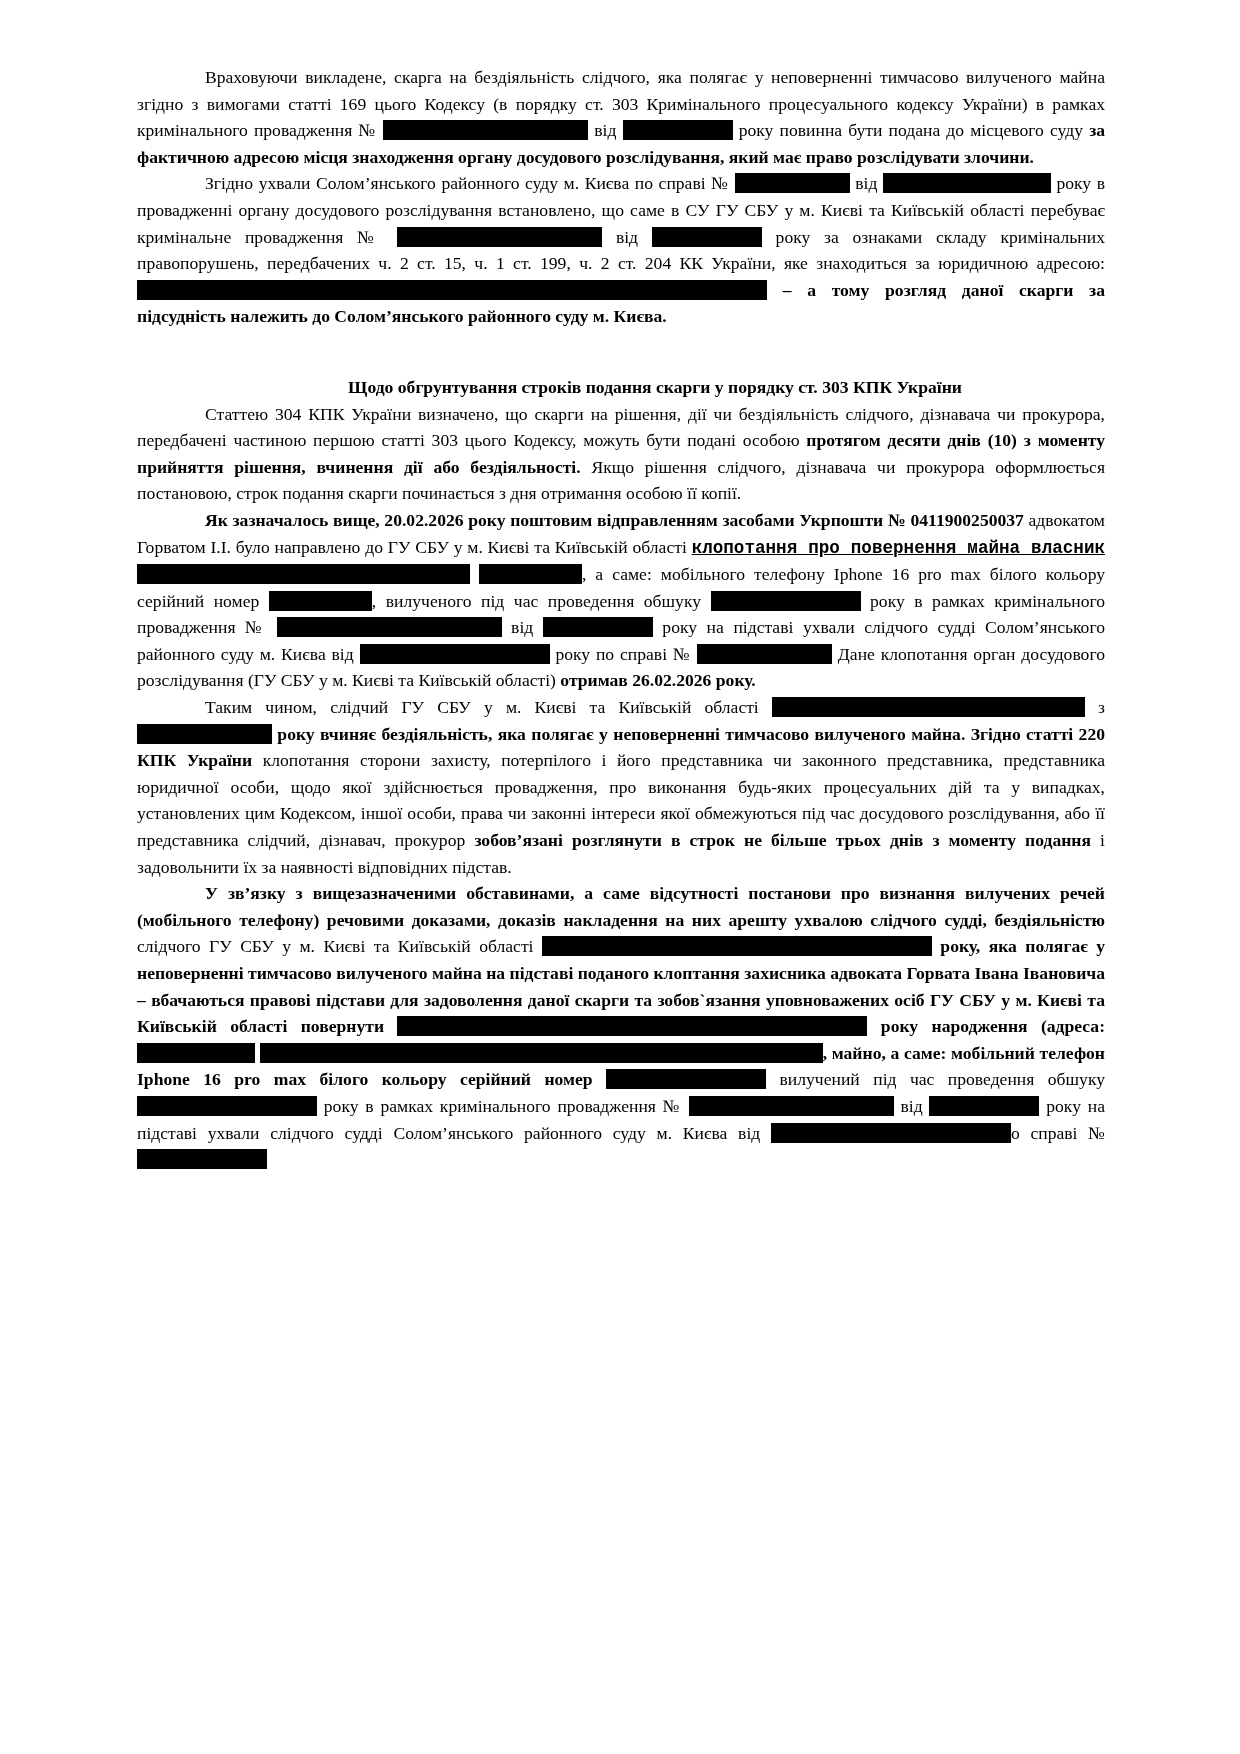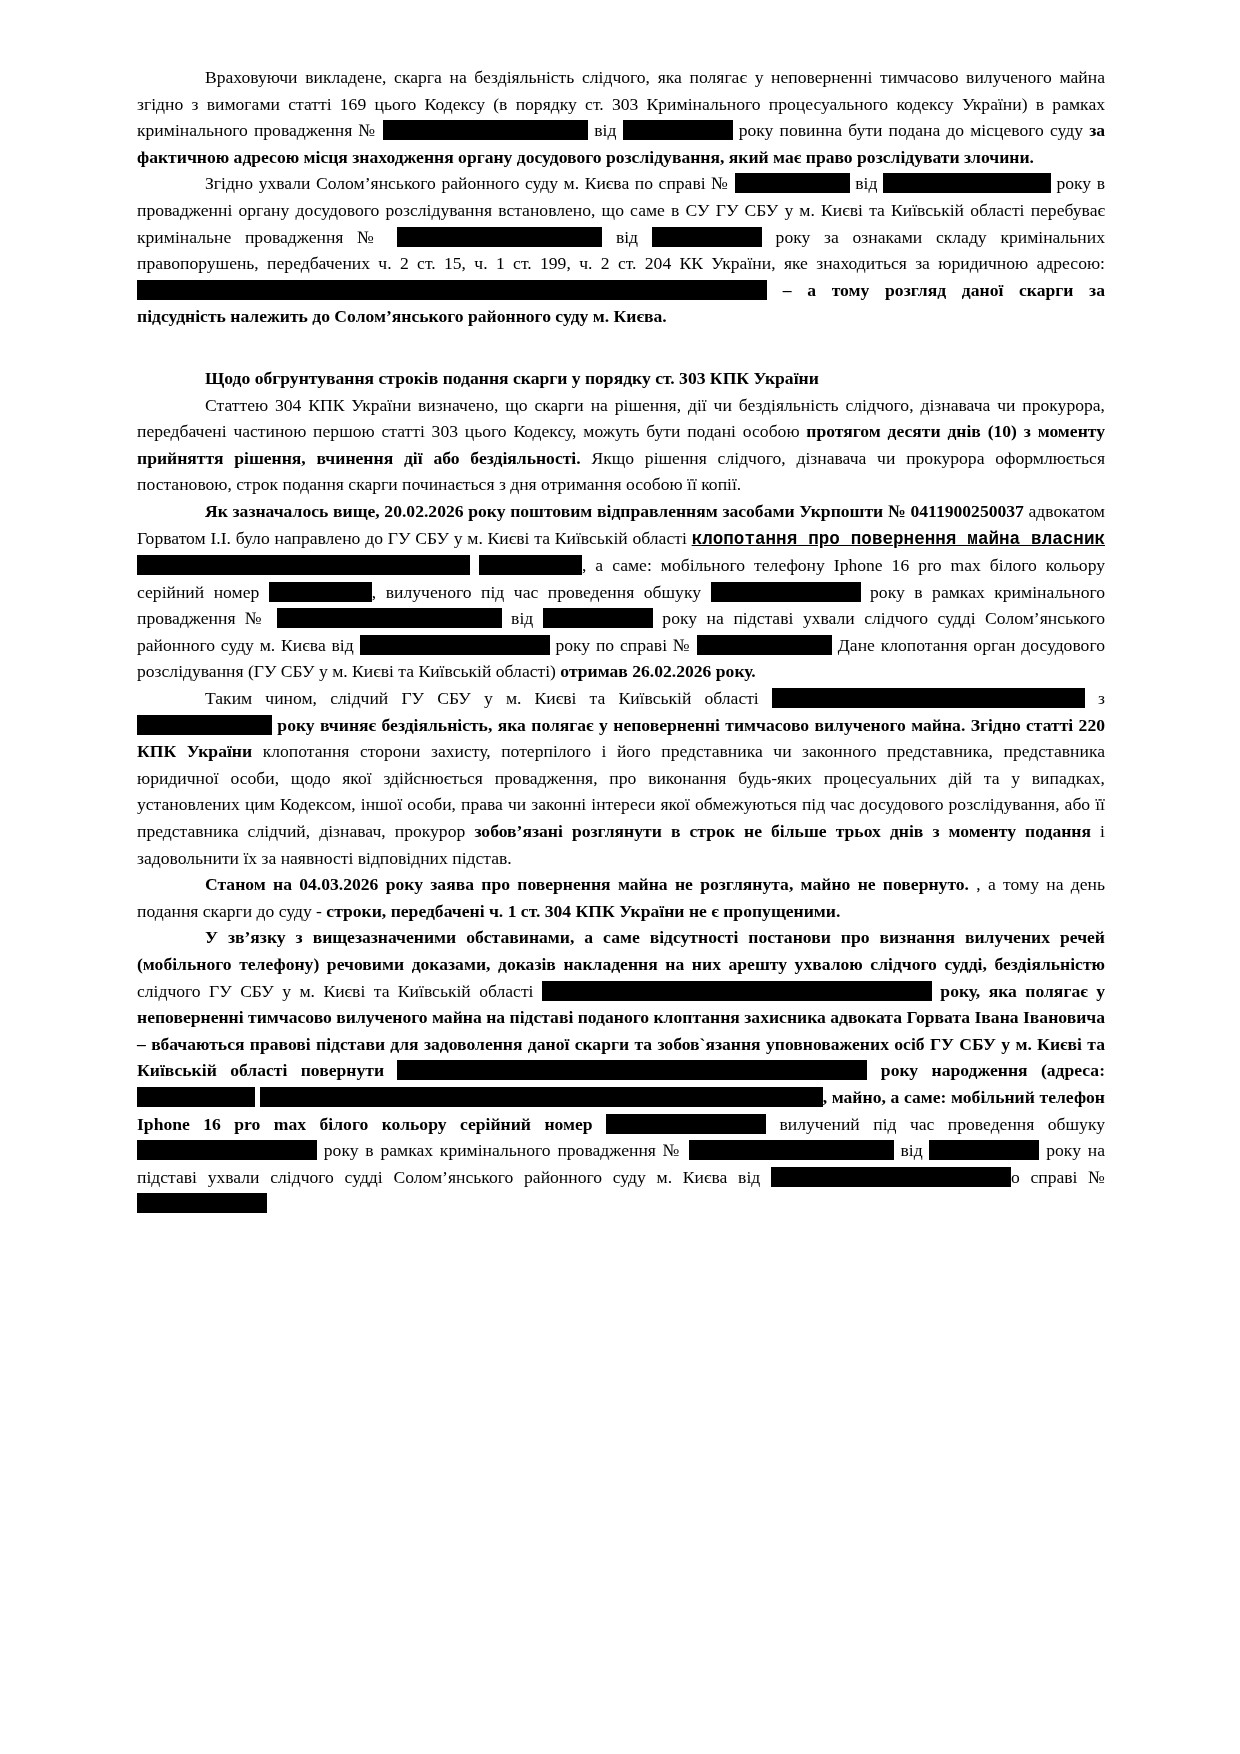--- a/index.html
+++ b/index.html
@@ -23,22 +23,22 @@
     font-size: 17.6px;
     line-height: 26.6px;
     color: #000000;
   }
   p.para {
     margin: 0;
     text-align: justify;
     text-indent: 68px;
   }
   p.para.heading {
-    margin-top: 35px;
-    text-align: left;
+    margin-top: 44px;
+    text-align: center;
     font-weight: 700;
   }
   span.b { font-weight: 700; }
   span.u { text-decoration: underline; font-family: Liberation Mono, monospace; }
   span.redact {
     display: inline-block;
     background: #000000;
     height: 20px;
     vertical-align: -4px;
   }
@@ -47,16 +47,15 @@
 <body>
 
 <div class="page">
   <div>
       <p class="para"><span class="">Враховуючи викладене, скарга на бездіяльність слідчого, яка полягає у неповерненні тимчасово вилученого майна згідно з вимогами статті 169 цього Кодексу (в порядку ст. 303 Кримінального процесуального кодексу України) в рамках кримінального провадження  № </span><span class="redact" style="width: 205px;"></span><span class=""> від </span><span class="redact" style="width: 110px;"></span><span class=""> року повинна бути подана до місцевого суду </span><span class="b">за фактичною адресою місця знаходження органу досудового розслідування, який має право розслідувати злочини.</span></p>
       <p class="para"><span class="">Згідно ухвали Солом’янського районного суду м. Києва по справі № </span><span class="redact" style="width: 115px;"></span><span class=""> від </span><span class="redact" style="width: 168px;"></span><span class=""> року в провадженні органу досудового розслідування встановлено, що саме в СУ ГУ СБУ у м. Києві та Київській області перебуває кримінальне провадження № </span><span class="redact" style="width: 205px;"></span><span class=""> від </span><span class="redact" style="width: 110px;"></span><span class=""> року за ознаками складу кримінальних правопорушень, передбачених ч. 2 ст. 15, ч. 1 ст. 199, ч. 2 ст. 204 КК України, яке знаходиться за юридичною адресою: </span><span class="redact" style="width: 630px;"></span><span class="b"> – а тому розгляд даної скарги за підсудність належить до Солом’янського районного суду м. Києва.</span></p>
       <p class="para heading"><span class="b">Щодо обгрунтування строків подання скарги у порядку ст. 303 КПК України</span></p>
       <p class="para"><span class="">Статтею 304 КПК України визначено, що скарги на рішення, дії чи бездіяльність слідчого, дізнавача чи прокурора, передбачені частиною першою статті 303 цього Кодексу, можуть бути подані особою </span><span class="b">протягом десяти днів (10) з моменту прийняття рішення, вчинення дії або бездіяльності.</span><span class=""> Якщо рішення слідчого, дізнавача чи прокурора оформлюється постановою, строк подання скарги починається з дня отримання особою її копії.</span></p>
       <p class="para"><span class="b">Як зазначалось вище, 20.02.2026 року поштовим відправленням засобами Укрпошти № 0411900250037 </span><span class="">адвокатом Горватом І.І. було направлено до ГУ СБУ у м. Києві та Київській області </span><span class="b u">клопотання про повернення майна власник</span><span class="redact" style="width: 333px;"></span><span class=""> </span><span class="redact" style="width: 103px;"></span><span class="">, а саме: мобільного телефону Iphone 16 pro max білого кольору серійний номер </span><span class="redact" style="width: 103px;"></span><span class="">, вилученого під час проведення обшуку </span><span class="redact" style="width: 150px;"></span><span class=""> року в рамках кримінального провадження № </span><span class="redact" style="width: 225px;"></span><span class=""> від </span><span class="redact" style="width: 110px;"></span><span class=""> року на підставі ухвали слідчого судді Солом’янського районного суду м. Києва від </span><span class="redact" style="width: 190px;"></span><span class=""> року по справі № </span><span class="redact" style="width: 135px;"></span><span class="">  Дане клопотання орган досудового розслідування (ГУ СБУ у м. Києві та Київській області) </span><span class="b">отримав 26.02.2026 року.</span></p>
       <p class="para"><span class="">Таким чином, слідчий ГУ СБУ у м. Києві та Київській області </span><span class="redact" style="width: 313px;"></span><span class=""> з </span><span class="redact" style="width: 135px;"></span><span class="b"> року вчиняє бездіяльність, яка полягає у неповерненні тимчасово вилученого майна. Згідно статті 220 КПК України </span><span class=""> клопотання сторони захисту, потерпілого і його представника чи законного представника, представника юридичної особи, щодо якої здійснюється провадження, про виконання будь-яких процесуальних дій та у випадках, установлених цим Кодексом, іншої особи, права чи законні інтереси якої обмежуються під час досудового розслідування, або її представника слідчий, дізнавач, прокурор </span><span class="b">зобов’язані розглянути в строк не більше трьох днів з моменту подання </span><span class="">і задовольнити їх за наявності відповідних підстав.</span></p>
-      <p class="para"><span class="b">Станом на 04.03.2026 року заява про повернення майна не розглянута, майно не повернуто.</span><span class=""> , а тому на день подання скарги до суду - </span><span class="b">строки, передбачені ч. 1 ст. 304 КПК України не є пропущеними.</span></p>
       <p class="para"><span class="b">У зв’язку з вищезазначеними обставинами, а саме відсутності постанови про визнання вилучених речей (мобільного телефону) речовими доказами, доказів накладення на них арешту ухвалою слідчого судді, бездіяльністю </span><span class="">слідчого ГУ СБУ у м. Києві та Київській області </span><span class="redact" style="width: 390px;"></span><span class="b"> року, яка полягає у неповерненні тимчасово вилученого майна на підставі поданого клоптання захисника адвоката Горвата Івана Івановича – вбачаються правові підстави для задоволення даної скарги та зобов`язання уповноважених осіб ГУ СБУ у м. Києві та Київській області повернути </span><span class="redact" style="width: 470px;"></span><span class="b"> року народження (адреса: </span><span class="redact" style="width: 118px;"></span><span class=""> </span><span class="redact" style="width: 563px;"></span><span class="b">, майно, а саме: мобільний телефон Iphone 16 pro max білого кольору серійний номер </span><span class="redact" style="width: 160px;"></span><span class=""> вилучений під час проведення обшуку </span><span class="redact" style="width: 180px;"></span><span class=""> року в рамках кримінального провадження № </span><span class="redact" style="width: 205px;"></span><span class=""> від </span><span class="redact" style="width: 110px;"></span><span class=""> року на підставі ухвали слідчого судді Солом’янського районного суду м. Києва від </span><span class="redact" style="width: 240px;"></span><span class="">о справі № </span><span class="redact" style="width: 130px;"></span></p>
     </div>
 </div>
 
 </body></html>

